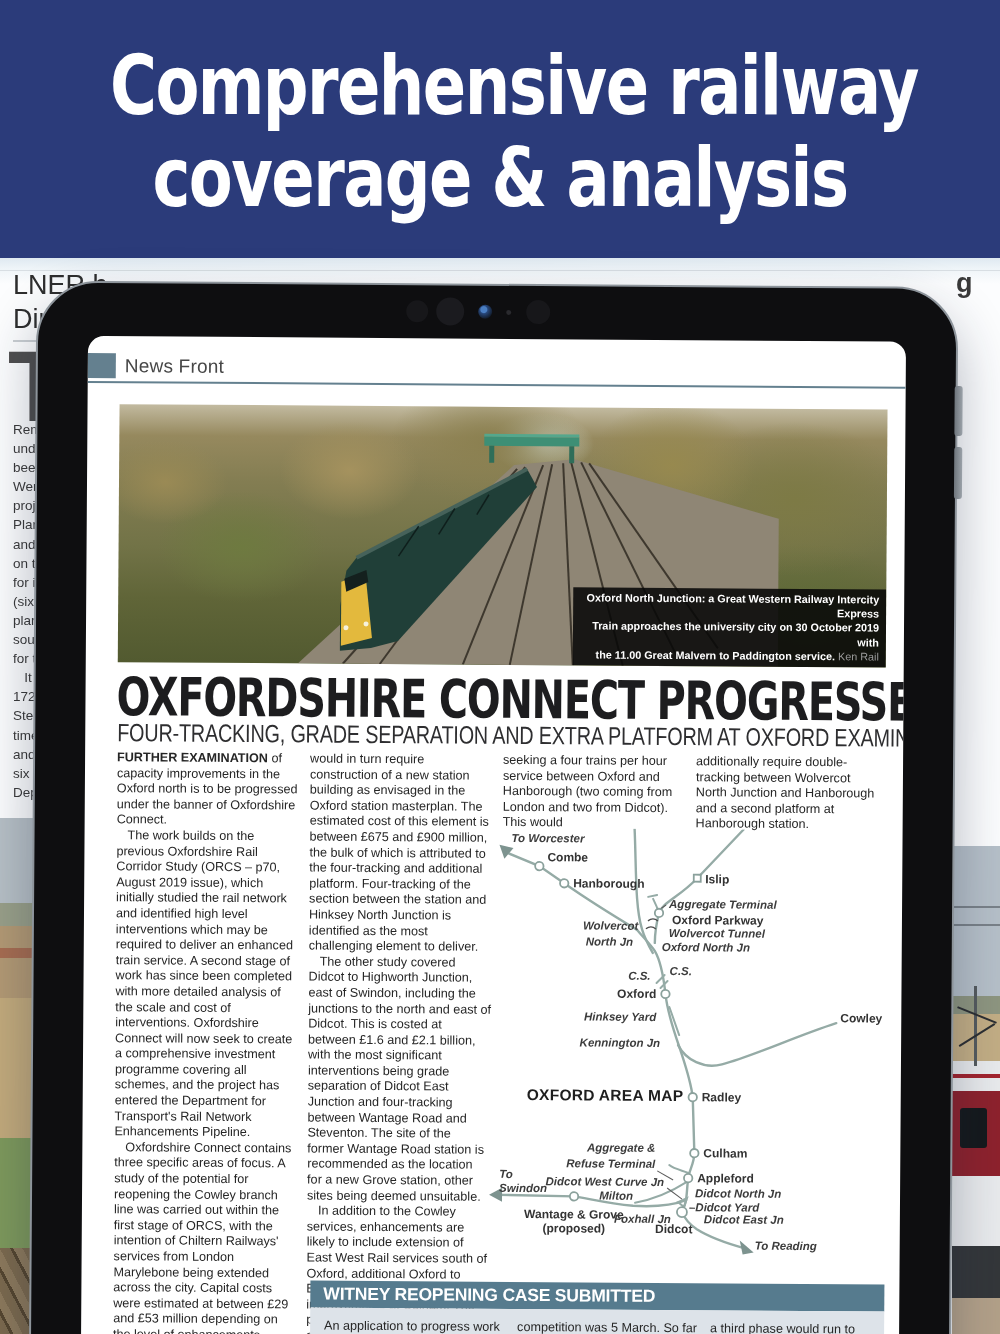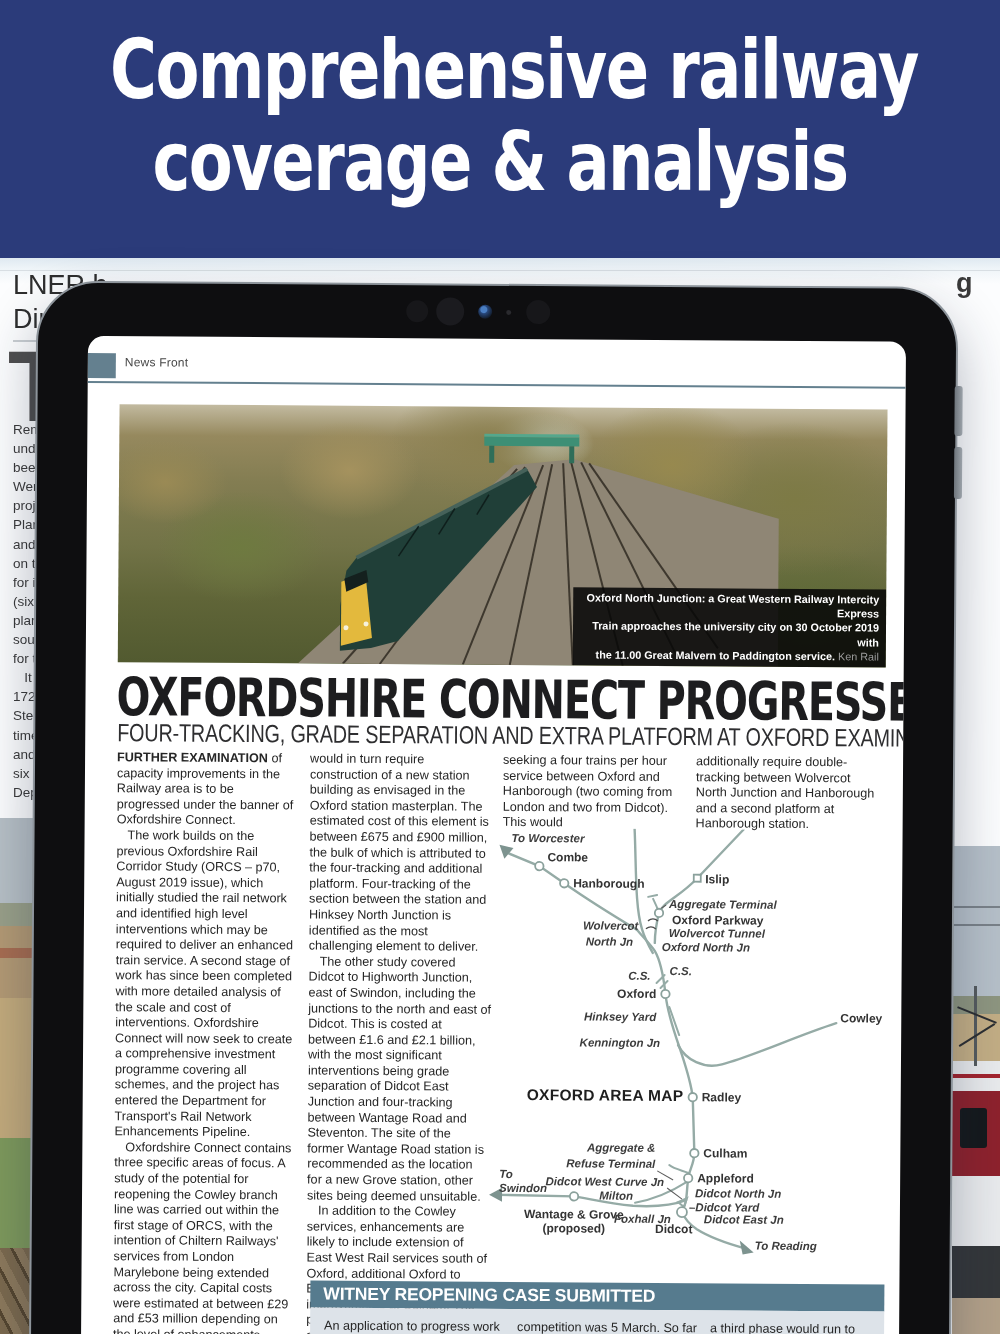--- a/index.html
+++ b/index.html
@@ -4,21 +4,21 @@
 <style>
   html,body{margin:0;padding:0;}
   body{width:1000px;height:1334px;position:relative;overflow:hidden;background:#fbfdfe;
        font-family:"Liberation Sans",sans-serif;}
   .abs{position:absolute;}
 
   
   #banner{left:0;top:0;width:1000px;height:258px;background:#2b3b7a;color:#fff;text-align:center;}
   .banner-line{font-family:"DejaVu Sans",sans-serif;font-weight:bold;font-size:82px;line-height:92px;
       letter-spacing:-2px;transform:scaleX(.78);transform-origin:50% 50%;white-space:nowrap;}
-  #banner .wrap{padding-top:24px;}
+  #banner .wrap{padding-top:40px;}
 
   
   #backdrop{left:0;top:258px;width:1000px;height:1076px;
       background:linear-gradient(to bottom,#dfe9f1 0,#eef4f8 10px,#fcfdfe 26px,#fcfdfe 100%);}
   #bg-rule-top{left:0;top:270px;width:1000px;height:1px;background:#d8dee3;}
   #bg-heading{left:13px;top:268px;font-size:27px;line-height:34px;color:#2e2e2e;white-space:nowrap;}
   #bg-heading-rule{left:13px;top:340px;width:150px;height:2px;background:#c9ced2;}
   #bg-dropcap{left:8px;top:336px;font-size:100px;line-height:100px;font-weight:800;color:#4f4f4f;
       transform:scaleX(.92);transform-origin:left top;}
   #bg-fragments{left:13px;top:420px;font-size:13.5px;line-height:19.1px;color:#3a3a3a;white-space:pre;}
@@ -58,21 +58,21 @@
   .volbtn{position:absolute;right:-7px;width:8px;border-radius:3px;
       background:linear-gradient(to right,#6e757c,#9aa1a8);}
   #vol-up{top:97px;height:50px;}
   #vol-down{top:158px;height:52px;}
 
   #screen{position:absolute;left:50px;top:53px;width:818px;bottom:0;background:#ffffff;
       border-radius:16px 16px 0 0;overflow:hidden;}
 
   
   #section-tab{left:0;top:17px;width:28px;height:25px;background:#64808f;}
-  #section-label{left:37px;top:19px;font-size:12px;color:#474747;letter-spacing:.2px;}
+  #section-label{left:37px;top:19px;font-size:19px;color:#474747;letter-spacing:.2px;}
   #section-rule{left:0;top:45px;width:818px;height:2px;background:#64808f;}
 
   
   #photo{left:32px;top:68px;width:768px;height:258px;overflow:hidden;background:
      radial-gradient(90px 60px at 6% 30%,#9a8a55,transparent 70%),
      radial-gradient(120px 80px at 16% 55%,#6e7a40,transparent 70%),
      radial-gradient(100px 70px at 30% 25%,#a5925e,transparent 70%),
      radial-gradient(140px 90px at 48% 14%,#8b8050,transparent 70%),
      radial-gradient(70px 40px at 55% 14%,#ccd3c7,transparent 75%),
      radial-gradient(120px 90px at 72% 22%,#97894f,transparent 70%),
@@ -207,21 +207,21 @@
         <span>Oxford North Junction: a Great Western Railway Intercity Express</span><br>
         <span>Train approaches the university city on 30 October 2019 with</span><br>
         <span>the 11.00 Great Malvern to Paddington service. </span><span class="credit">Ken Rail</span>
       </div>
     </div>
 
     <div class="abs" id="headline">OXFORDSHIRE CONNECT PROGRESSED</div>
     <div class="abs" id="subhead">FOUR-TRACKING, GRADE SEPARATION AND EXTRA PLATFORM AT OXFORD EXAMINED</div>
 
     <div class="col" id="col1">
-      <p><span class="leadb">FURTHER EXAMINATION</span><span> of capacity improvements in the Railway area is to be progressed under the banner of Oxfordshire Connect.</span></p>
+      <p><span class="leadb">FURTHER EXAMINATION</span><span> of capacity improvements in the Oxford north is to be progressed under the banner of Oxfordshire Connect.</span></p>
       <p class="ind">The work builds on the previous Oxfordshire Rail Corridor Study (ORCS – p70, August 2019 issue), which initially studied the rail network and identified high level interventions which may be required to deliver an enhanced train service. A second stage of work has since been completed with more detailed analysis of the scale and cost of interventions. Oxfordshire Connect will now seek to create a comprehensive investment programme covering all schemes, and the project has entered the Department for Transport's Rail Network Enhancements Pipeline.</p>
       <p class="ind">Oxfordshire Connect contains three specific areas of focus. A study of the potential for reopening the Cowley branch line was carried out within the first stage of ORCS, with the intention of Chiltern Railways' services from London Marylebone being extended across the city. Capital costs were estimated at between £29 and £53 million depending on the level of enhancements provided, with a likely reopening date of 2028. The branch would serve two new stations, at Oxford Business Park and Oxford Science Park.</p>
 
     </div>
     <div class="col" id="col2">
       <p>would in turn require construction of a new station building as envisaged in the Oxford station masterplan. The estimated cost of this element is between £675 and £900 million, the bulk of which is attributed to the four-tracking and additional platform. Four-tracking of the section between the station and Hinksey North Junction is identified as the most challenging element to deliver.</p>
       <p class="ind">The other study covered Didcot to Highworth Junction, east of Swindon, including the junctions to the north and east of Didcot. This is costed at between £1.6 and £2.1 billion, with the most significant interventions being grade separation of Didcot East Junction and four-tracking between Wantage Road and Steventon. The site of the former Wantage Road station is recommended as the location for a new Grove station, other sites being deemed unsuitable.</p>
       <p class="ind">In addition to the Cowley services, enhancements are likely to include extension of East West Rail services south of Oxford, additional Oxford to Birmingham trains and improvements at Culham. The project would also tie in with enhanced services on the North Cotswold line proposed by the North Cotswold line task force (p78, August 2020 issue), which is</p>
     </div>
     <div class="col" id="col3">

